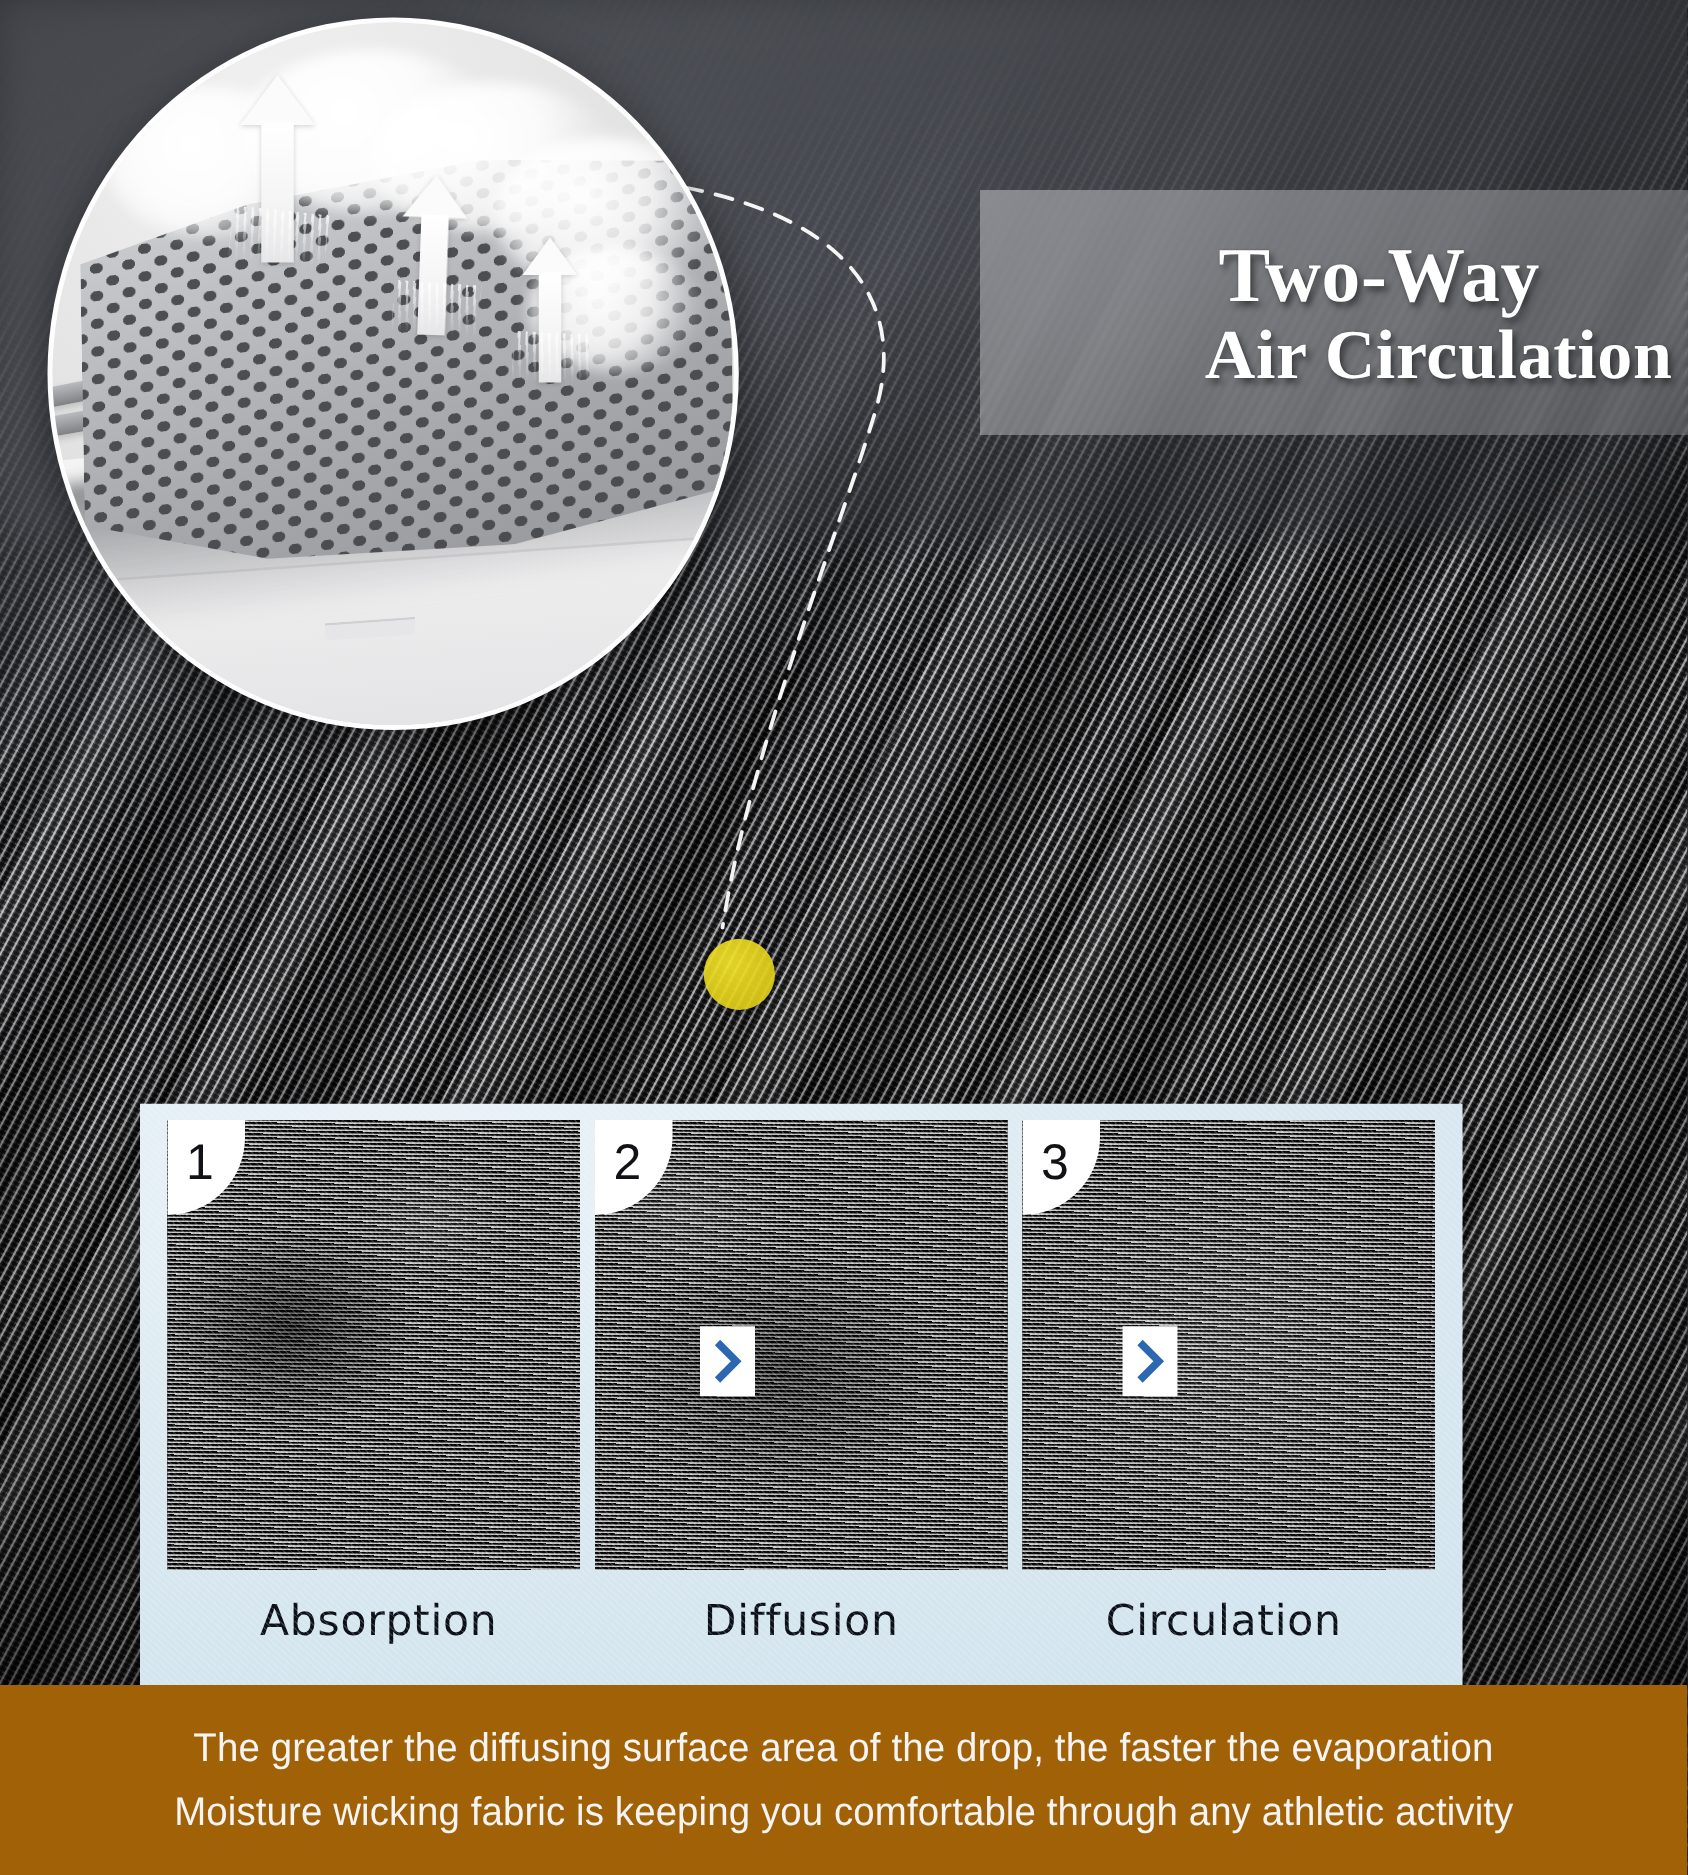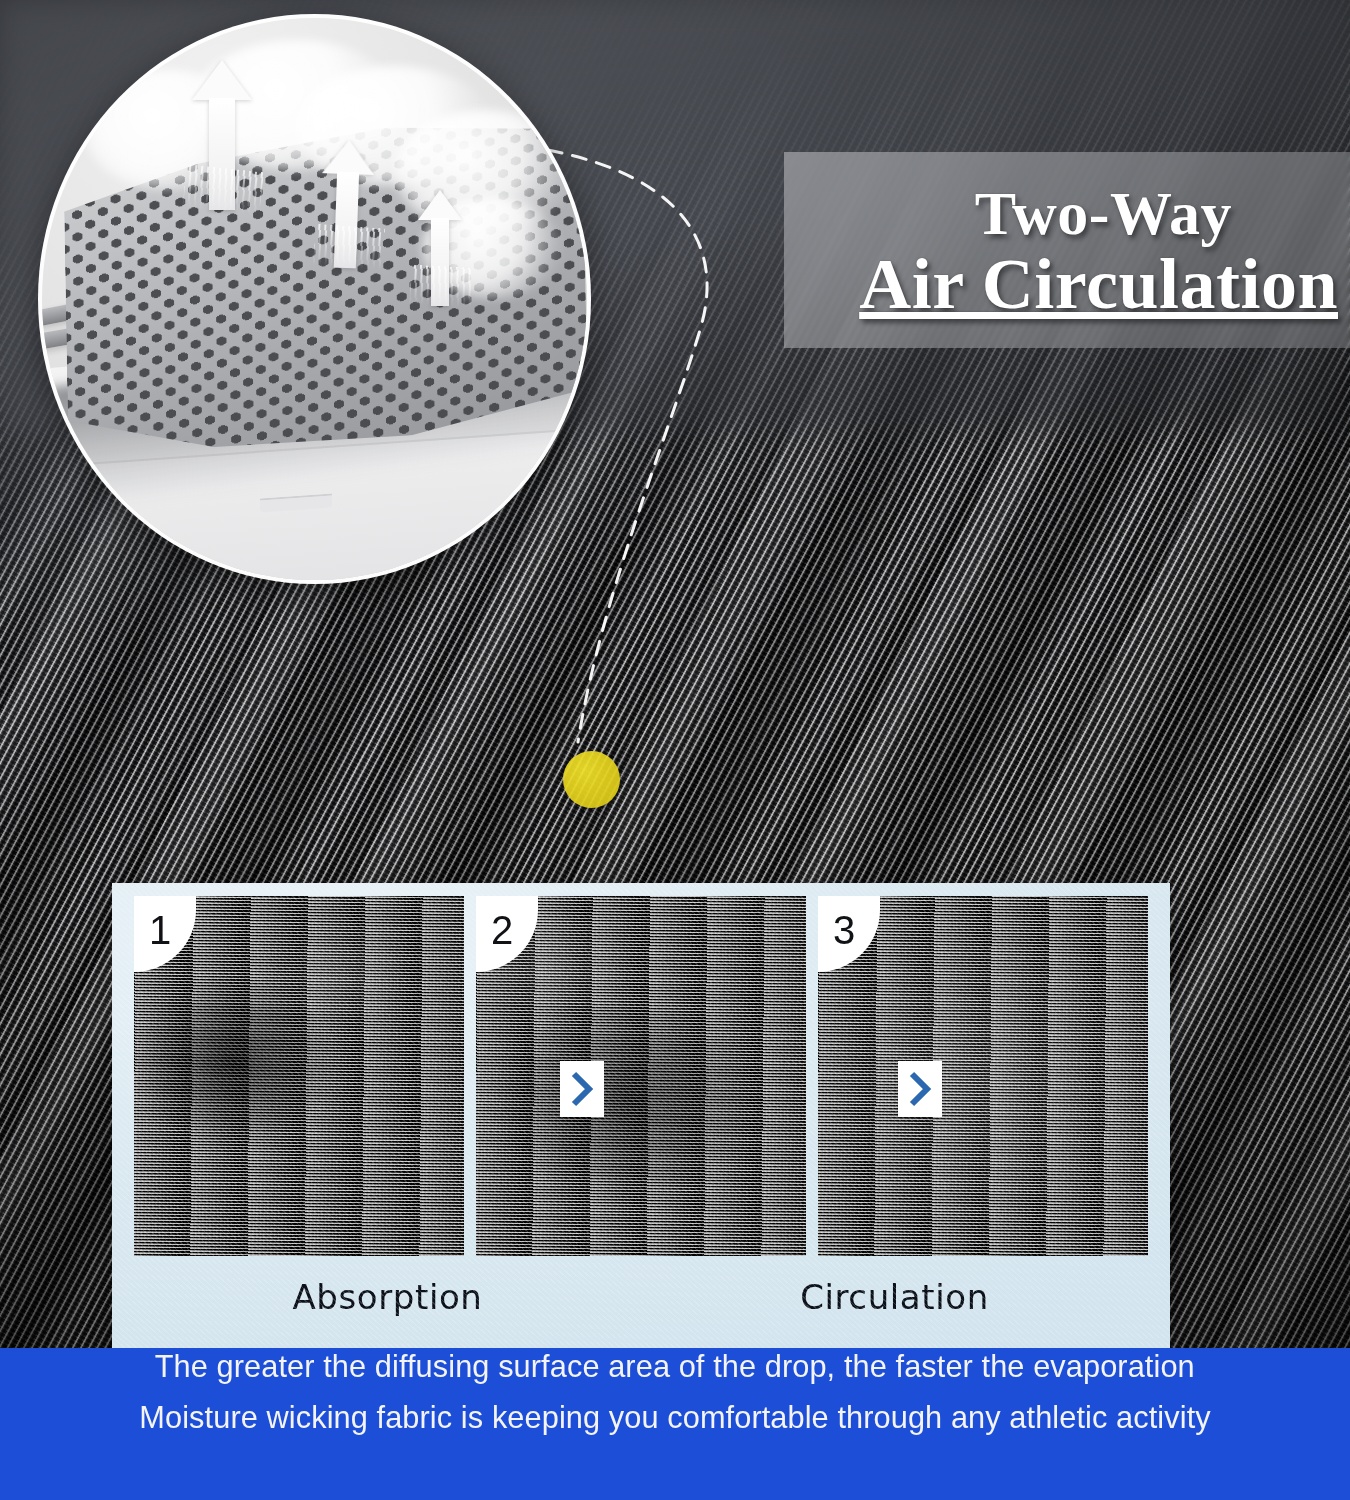--- a/index.html
+++ b/index.html
@@ -170,21 +170,21 @@
     display:flex;flex-direction:column;align-items:flex-end;justify-content:center;
     padding-right:12px;
   }
   .title-line{
     font-family:"Liberation Serif", "DejaVu Serif", serif;
     font-weight:bold;color:#ffffff;letter-spacing:.5px;
     text-shadow:3px 4px 5px rgba(20,20,22,.55), 0 0 2px rgba(0,0,0,.25);
     line-height:1.0;
   }
   .title-line.l1{font-size:62px;margin-bottom:4px;margin-right:106px;}
-  .title-line.l2{font-size:72px;text-decoration:underline;}
+  .title-line.l2{font-size:56px;}
 
   
   .steps-panel{
     position:absolute;left:112px;top:883px;width:1058px;height:465px;
     background:
       radial-gradient(120% 100% at 20% 10%, #eaf3f8 0%, #dceaf1 46%, #d2e4ee 100%);
     box-shadow:0 6px 24px rgba(0,0,0,.35);
   }
   .steps-panel::after{
     content:"";position:absolute;inset:0;pointer-events:none;
@@ -253,22 +253,22 @@
   }
   .labels > div{flex:1;display:flex;align-items:center;justify-content:center;}
   .step-label{
     font-family:"DejaVu Sans", sans-serif;
     font-size:34px;font-weight:400;color:#0c1018;letter-spacing:.6px;
   }
 
   
   .caption-bar{
     position:absolute;left:0;top:1348px;width:1350px;height:152px;
-    background:#1d4ed8;
-    display:flex;flex-direction:column;align-items:center;
+    background:#a16207;
+    display:flex;flex-direction:column;align-items:center;justify-content:center;
     gap:14px;
   }
   .caption-line{
     font-family:"Liberation Sans", sans-serif;
     font-size:32px;color:#f4f4f5;letter-spacing:.1px;white-space:nowrap;
     transform:scaleX(.96);
   }
 </style>
 </head>
 <body>
@@ -369,20 +369,23 @@
       <svg width="24" height="36" viewBox="0 0 24 36">
         <path d="M4 3 L19 18 L4 33" fill="none" stroke="#2b68b0" stroke-width="6" stroke-linecap="butt" stroke-linejoin="miter"></path>
       </svg>
     </div>
 
     <div class="labels">
       <div>
         <span class="step-label">Absorption</span>
       </div>
       <div>
+        <span class="step-label">Diffusion</span>
+      </div>
+      <div>
         <span class="step-label">Circulation</span>
       </div>
     </div>
   </div>
 
   <div class="caption-bar">
     <div class="caption-line">The greater the diffusing surface area of the drop, the faster the evaporation</div>
     <div class="caption-line">Moisture wicking fabric is keeping you comfortable through any athletic activity</div>
   </div>
 

